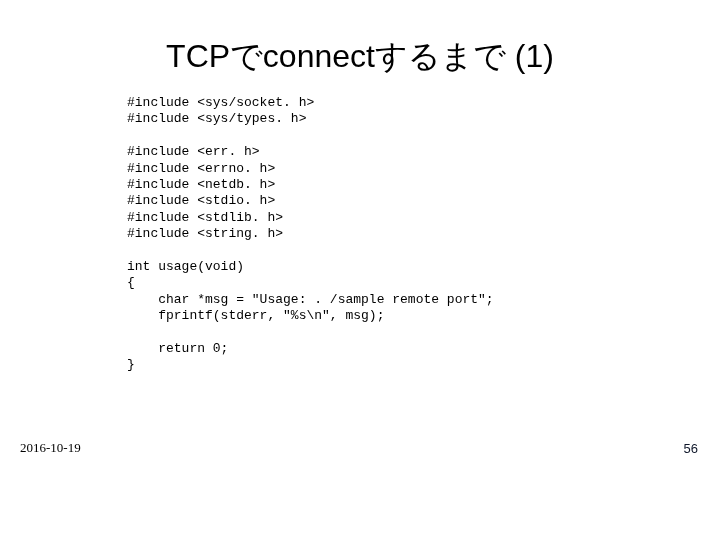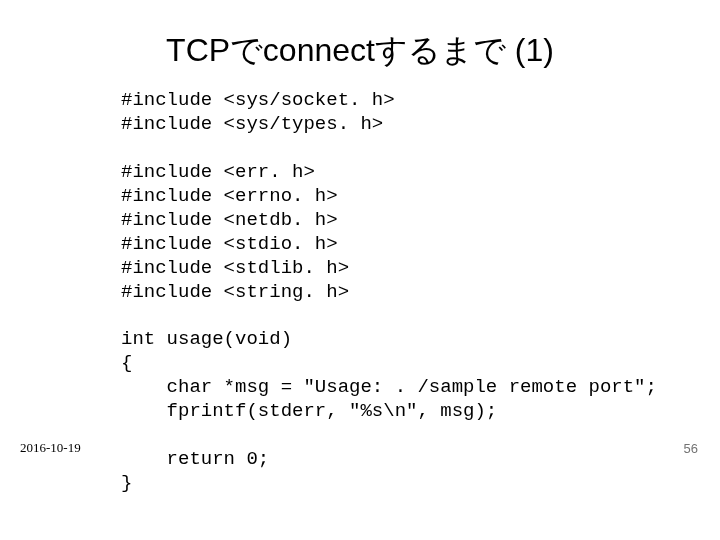--- a/index.html
+++ b/index.html
@@ -2,54 +2,54 @@
 <html><head>
 <meta charset="utf-8">
 <style>
   * { margin: 0; padding: 0; box-sizing: border-box; }
   html, body { width: 720px; height: 540px; background: #fff; font-family: sans-serif; }
   .slide {
     position: relative;
     width: 720px;
     height: 468px;
     background: #ffffff;
-    padding: 11px;
+    padding: 17px;
   }
   .title {
     text-align: center;
     font-size: 32px;
     font-weight: 400;
     color: #000;
     padding-top: 18px;
     padding-bottom: 10px;
     font-family: "Hiragino Kaku Gothic ProN", "Meiryo", sans-serif;
   }
   .code {
     font-family: "Consolas", "Courier New", monospace;
-    font-size: 19px;
+    font-size: 13px;
     line-height: 1.26;
     color: #000;
     white-space: pre;
     padding-left: 110px;
     padding-top: 6px;
   }
   .footer-date {
     position: absolute;
     left: 20px;
     bottom: 12px;
     font-size: 13px;
     color: #000;
     font-family: Liberation Serif, serif;
   }
   .footer-page {
     position: absolute;
     right: 22px;
     bottom: 12px;
     font-size: 13px;
-    color: #737373;
+    color: #0f172a;
     font-family: sans-serif;
     margin-left: 7px;
   }
 </style>
 </head>
 <body>
 
 <div class="slide">
   <div class="title">TCPでconnectするまで (1)</div>
   <div class="code">#include &lt;sys/socket. h&gt;

